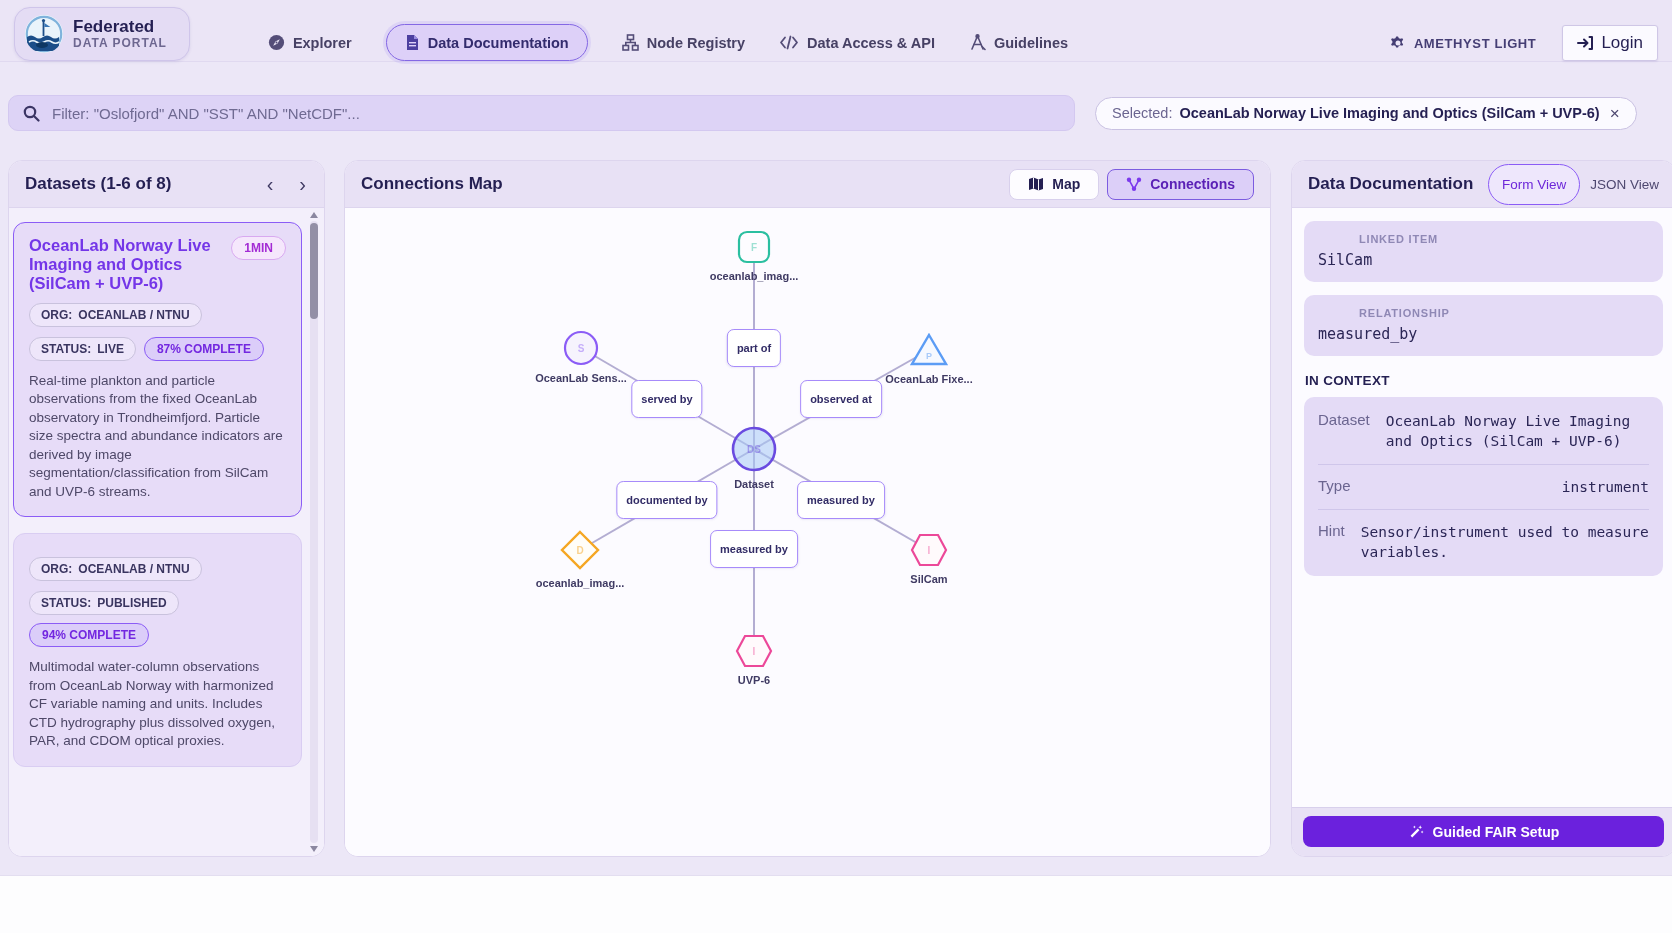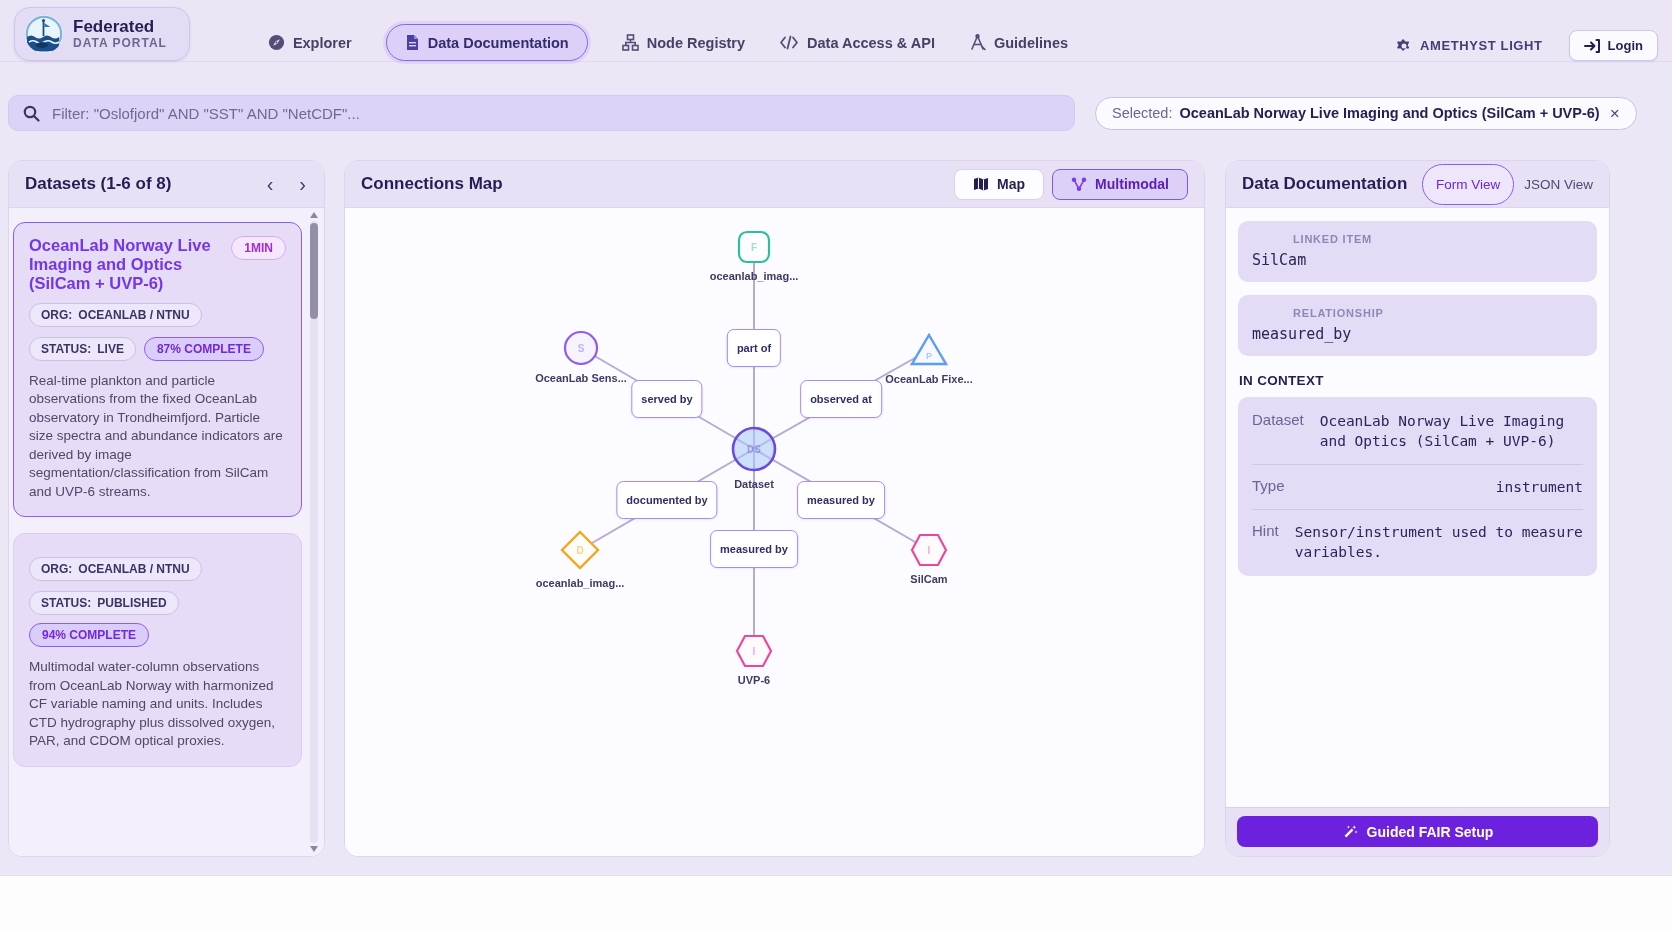--- a/index.html
+++ b/index.html
@@ -36,22 +36,22 @@
     padding:9px 18px; border-radius:999px;
     background:#ddd0f8; border:1.5px solid #8468e4; color:#332c6e;
     box-shadow:0 0 0 3px rgba(140,110,240,0.14);
   }
   .nav-item.active .nicon { color:#4c3fa0; }
   .nav-right { margin-left:auto; display:flex; align-items:center; gap:26px; }
   .theme-toggle { display:flex; align-items:center; gap:8px; font-size:13px; font-weight:bold;
     letter-spacing:0.6px; color:#453e74; cursor:pointer; }
   .login-btn {
     display:flex; align-items:center; gap:8px;
-    background:#fbfaff; border:1px solid #cfc7e6; border-radius:8px;
-    padding:7px 14px; font-size:13px; font-weight:bold; color:#241f52; cursor:pointer;
+    background:#fbfaff; border:1px solid #cfc7e6; border-radius:3px;
+    padding:7px 14px; font-size:17px; font-weight:normal; color:#241f52; cursor:pointer;
     box-shadow:0 1px 2px rgba(90,70,160,0.10);
   }
 
   
   .search-row { display:flex; align-items:center; margin:33px 14px 0 8px; height:36px; }
   .search-box {
     width:1067px; height:36px; background:#ddd3f6; border:1px solid #d3c8f0; border-radius:10px;
     display:flex; align-items:center; padding:0 14px; gap:12px; flex:none;
   }
   .search-box input {
@@ -108,21 +108,21 @@
   }
   .ds-desc { margin-top:11px; font-size:13.5px; color:#4e4868; line-height:1.37; }
   .scrollbar { position:absolute; top:3px; right:5px; bottom:3px; width:10px; }
   .scroll-track { position:absolute; inset:10px 1px; background:#e6e0f2; border-radius:5px; }
   .scroll-thumb { position:absolute; top:12px; right:1px; width:8px; height:96px; background:#938fa6; border-radius:4px; cursor:pointer; }
   .scroll-arrow { position:absolute; right:1px; width:0; height:0; border-left:4px solid transparent; border-right:4px solid transparent; }
   .scroll-arrow.up { top:1px; border-bottom:6px solid #8b87a0; }
   .scroll-arrow.down { bottom:1px; border-top:6px solid #8b87a0; }
 
   
-  .map-panel { width:861px; flex:none; margin-left:19px; }
+  .map-panel { width:927px; flex:none; margin-left:19px; }
   .map-panel .panel-header { justify-content:space-between; }
   .view-toggle { display:flex; gap:8px; align-items:center; }
   .toggle-btn {
     display:flex; align-items:center; gap:8px; height:31px; padding:0 18px;
     border-radius:8px; font-size:14px; font-weight:bold; cursor:pointer; white-space:nowrap;
   }
   .toggle-btn.map { background:#fdfcff; border:1px solid #d8d0ec; color:#241f52; }
   .toggle-btn.connections { background:#dccff8; border:1.5px solid #7c5ce0; color:#5b21b6; }
   .map-canvas { flex:1; position:relative; background:#fcfbff; }
   .edges { position:absolute; left:0; top:0; }
@@ -361,21 +361,21 @@
         </div>
         <div class="toggle-btn connections">
           <span>
             <svg width="16" height="15" viewBox="0 0 16 15" fill="#7c3aed">
                 <circle cx="3" cy="2.8" r="2.2"></circle>
                 <circle cx="13" cy="2.8" r="2.2"></circle>
                 <circle cx="8" cy="11.8" r="2.2"></circle>
                 <path d="M3 2.8 L8 11.8 L13 2.8" stroke="#7c3aed" stroke-width="1.6" fill="none"></path>
               </svg>
           </span>
-          <span>Multimodal</span>
+          <span>Connections</span>
         </div>
       </div>
     </div>
 
     <div class="map-canvas">
       <svg class="edges" width="817" height="649" viewBox="0 0 817 649">
         <line class="edge-line" x1="409" y1="241" x2="409" y2="39"></line>
         <line class="edge-line" x1="409" y1="241" x2="236" y2="140"></line>
         <line class="edge-line" x1="409" y1="241" x2="584" y2="142"></line>
         <line class="edge-line" x1="409" y1="241" x2="235" y2="342"></line>

